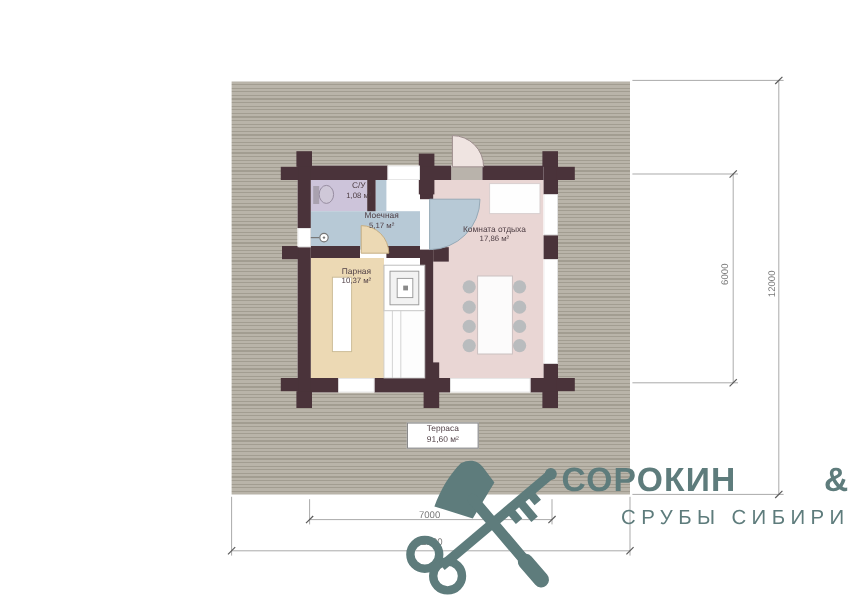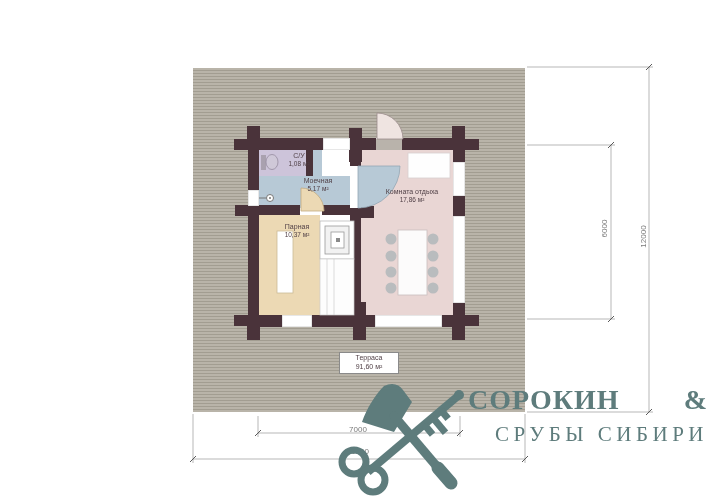--- a/index.html
+++ b/index.html
@@ -15,26 +15,26 @@
   .room{position:absolute;}
   
   .rlabel{position:absolute;font-size:7px;line-height:1.2;color:#4f3f45;text-align:center;}
   .rlabel .area{font-size:6.5px;}
   #terrace-label{position:absolute;left:339px;top:352px;width:58px;background:#fff;
     border:1px solid #8a8a8a;text-align:center;font-size:7px;line-height:1.25;color:#4f3f45;padding:1px 0;}
   .dim{position:absolute;font-size:8px;color:#7a7a7a;text-align:center;}
   .rot{transform:rotate(-90deg);}
   
   #logo-text{position:absolute;left:468px;top:384px;width:240px;color:#5e7c7c;
-    font-family:Liberation Serif, serif;}
+    font-family:Liberation Sans, sans-serif;}
   .brand1{display:flex;justify-content:space-between;align-items:baseline;
     font-weight:bold;font-size:28px;letter-spacing:1px;height:36px;}
   .brand2{font-weight:bold;font-size:28px;letter-spacing:4.5px;text-align:right;
     white-space:nowrap;height:37px;}
-  .brand3{font-size:21px;letter-spacing:4.5px;text-align:right;white-space:nowrap;margin-top:2px;}
+  .brand3{font-size:17px;letter-spacing:4.5px;text-align:right;white-space:nowrap;margin-top:2px;}
   svg{position:absolute;left:0;top:0;}
 </style>
 </head>
 <body>
 
 <div id="stage">
 
   <div id="terrace" class="abs"></div>
 
   <div class="abs" style="left:248px;top:138px;width:217px;height:189px;background:#fff;"></div>

